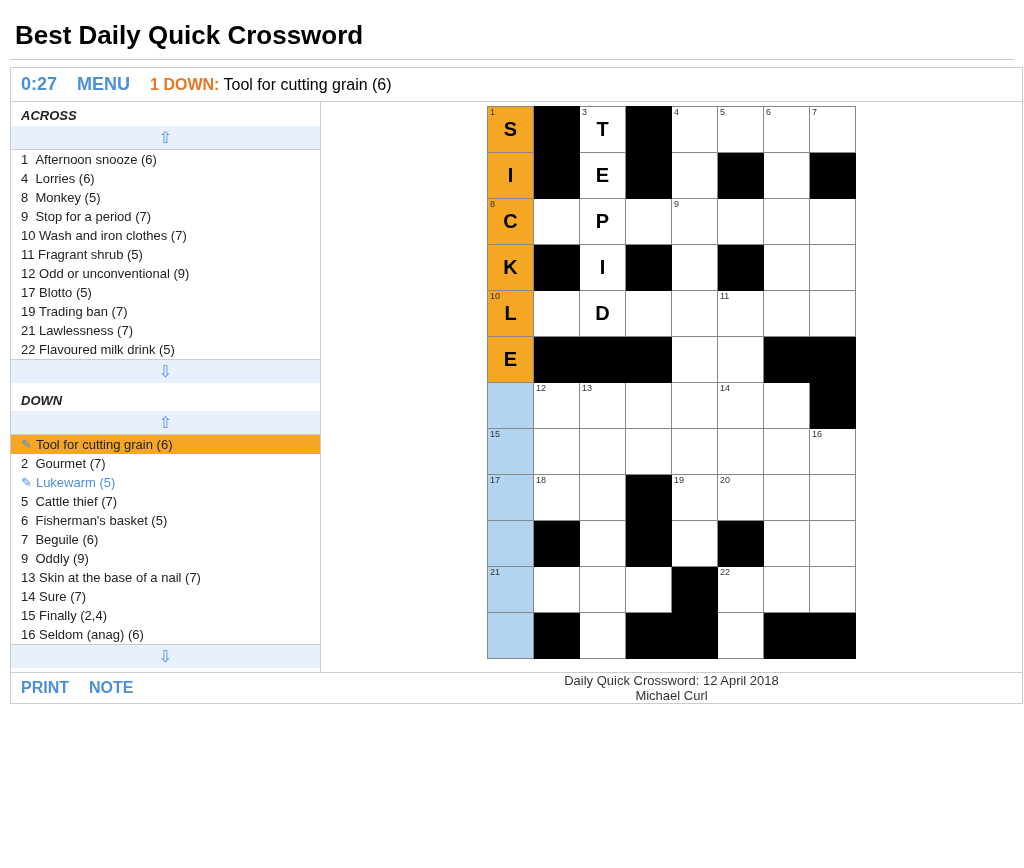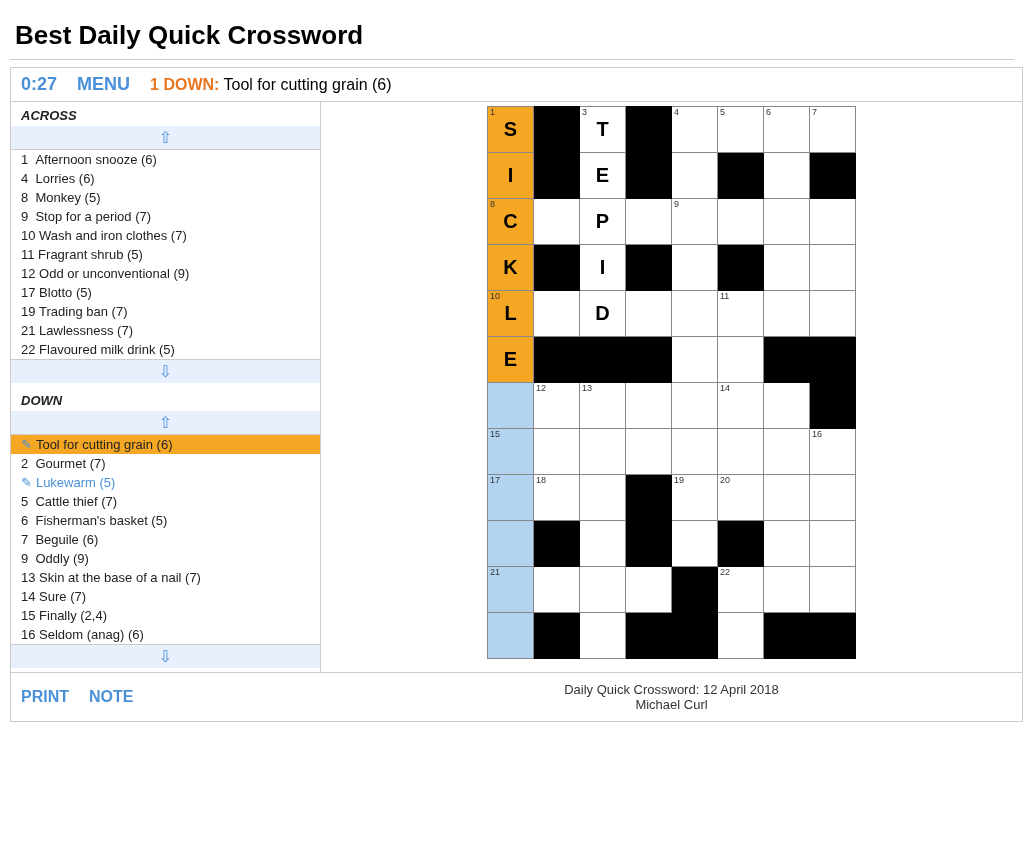--- a/index.html
+++ b/index.html
@@ -182,21 +182,21 @@
       height: 100%;
       width: 100%;
       font-size: 20px;
       font-weight: bold;
     }
 
     .footer-bar {
       border-top: 1px solid #ccc;
       display: flex;
       align-items: center;
-      padding: 9px 10px;
+      padding: 0 10px;
     }
 
     .footer-left {
       width: 310px;
       display: flex;
       gap: 20px;
     }
 
     .footer-btn {
       color: #4a90d9;

